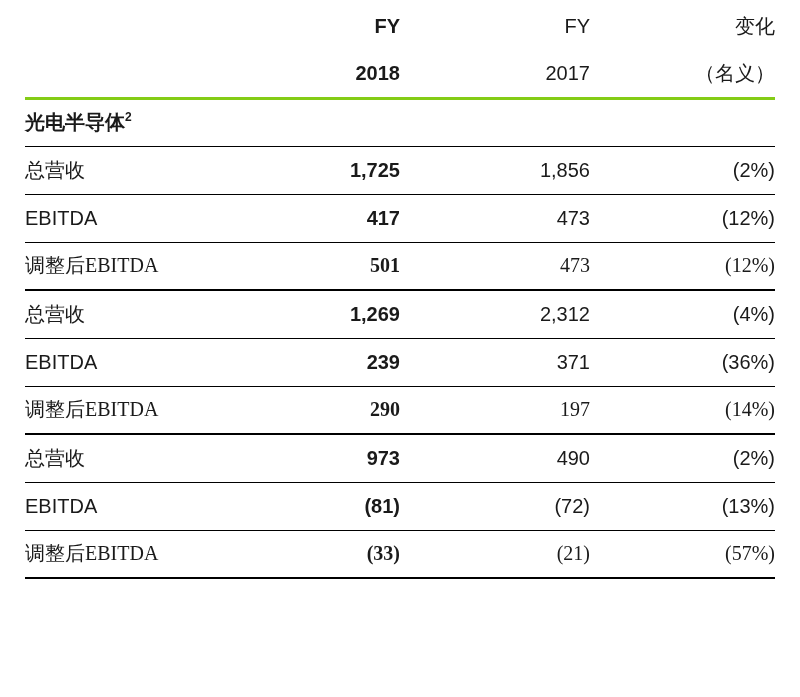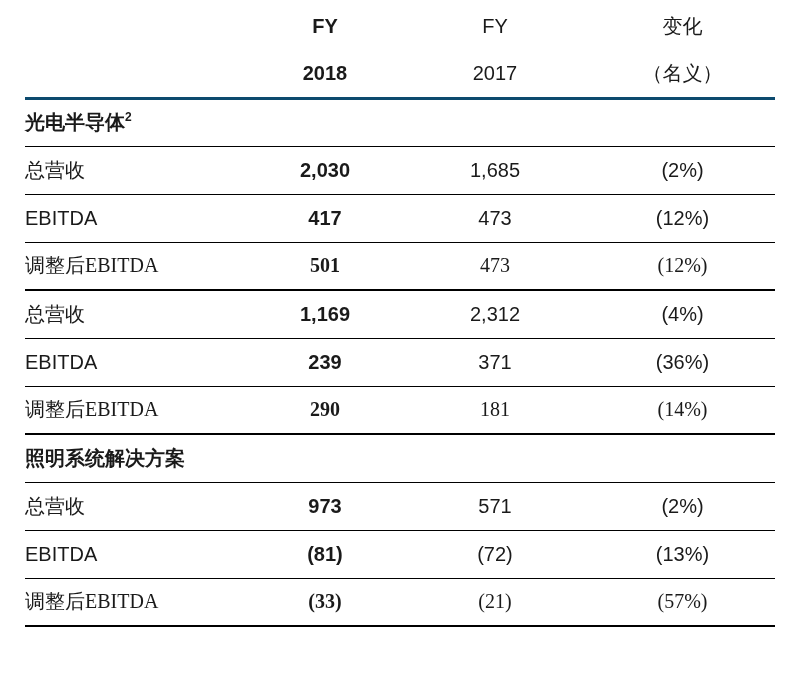--- a/index.html
+++ b/index.html
@@ -27,23 +27,23 @@
   col.c-change { width: 185px; }
   td {
     padding: 0;
     font-size: 20px;
     vertical-align: middle;
     white-space: nowrap;
     overflow: visible;
   }
   tr.hdr-row       { height: 48px; }
   tr.body-row      { height: 48px; margin-top: 8px; }
-  td.num           { text-align: center; }
+  td.num           { text-align: right; }
   td.bold, .bold   { font-weight: 700; }
-  tr.hdr-bottom    { border-bottom: 3px solid #0c4a6e; }
+  tr.hdr-bottom    { border-bottom: 3px solid #84cc16; }
   tr.sep-thin      { border-bottom: 1.5px solid #000; }
   tr.sep-thick     { border-bottom: 2.5px solid #000; font-family: Liberation Serif, serif; }
   td.section-title { font-weight: 700; }
   sup {
     font-size: 12px;
     font-weight: 700;
     vertical-align: super;
     line-height: 0;
   }
 </style>
@@ -71,63 +71,60 @@
     <td class="num bold">2018</td>
     <td class="num">2017</td>
     <td class="num">（名义）</td>
   </tr>
 
   <tr class="body-row sep-thin">
     <td class="section-title" colspan="4"><span>光电半导体</span><sup>2</sup></td>
   </tr>
   <tr class="body-row sep-thin">
     <td>总营收</td>
-    <td class="num bold">2,030</td>
-    <td class="num">1,685</td>
+    <td class="num bold">1,725</td>
+    <td class="num">1,856</td>
     <td class="num">(2%)</td>
   </tr>
   <tr class="body-row sep-thin">
     <td>EBITDA</td>
     <td class="num bold">417</td>
     <td class="num">473</td>
     <td class="num">(12%)</td>
   </tr>
   <tr class="body-row sep-thick">
     <td>调整后EBITDA</td>
     <td class="num bold">501</td>
     <td class="num">473</td>
     <td class="num">(12%)</td>
   </tr>
 
   <tr class="body-row sep-thin">
     <td>总营收</td>
-    <td class="num bold">1,169</td>
+    <td class="num bold">1,269</td>
     <td class="num">2,312</td>
     <td class="num">(4%)</td>
   </tr>
   <tr class="body-row sep-thin">
     <td>EBITDA</td>
     <td class="num bold">239</td>
     <td class="num">371</td>
     <td class="num">(36%)</td>
   </tr>
   <tr class="body-row sep-thick">
     <td>调整后EBITDA</td>
     <td class="num bold">290</td>
-    <td class="num">181</td>
+    <td class="num">197</td>
     <td class="num">(14%)</td>
   </tr>
 
   <tr class="body-row sep-thin">
-    <td class="section-title" colspan="4"><span>照明系统解决方案</span><sup></sup></td>
-  </tr>
-  <tr class="body-row sep-thin">
     <td>总营收</td>
     <td class="num bold">973</td>
-    <td class="num">571</td>
+    <td class="num">490</td>
     <td class="num">(2%)</td>
   </tr>
   <tr class="body-row sep-thin">
     <td>EBITDA</td>
     <td class="num bold">(81)</td>
     <td class="num">(72)</td>
     <td class="num">(13%)</td>
   </tr>
   <tr class="body-row sep-thick">
     <td>调整后EBITDA</td>

